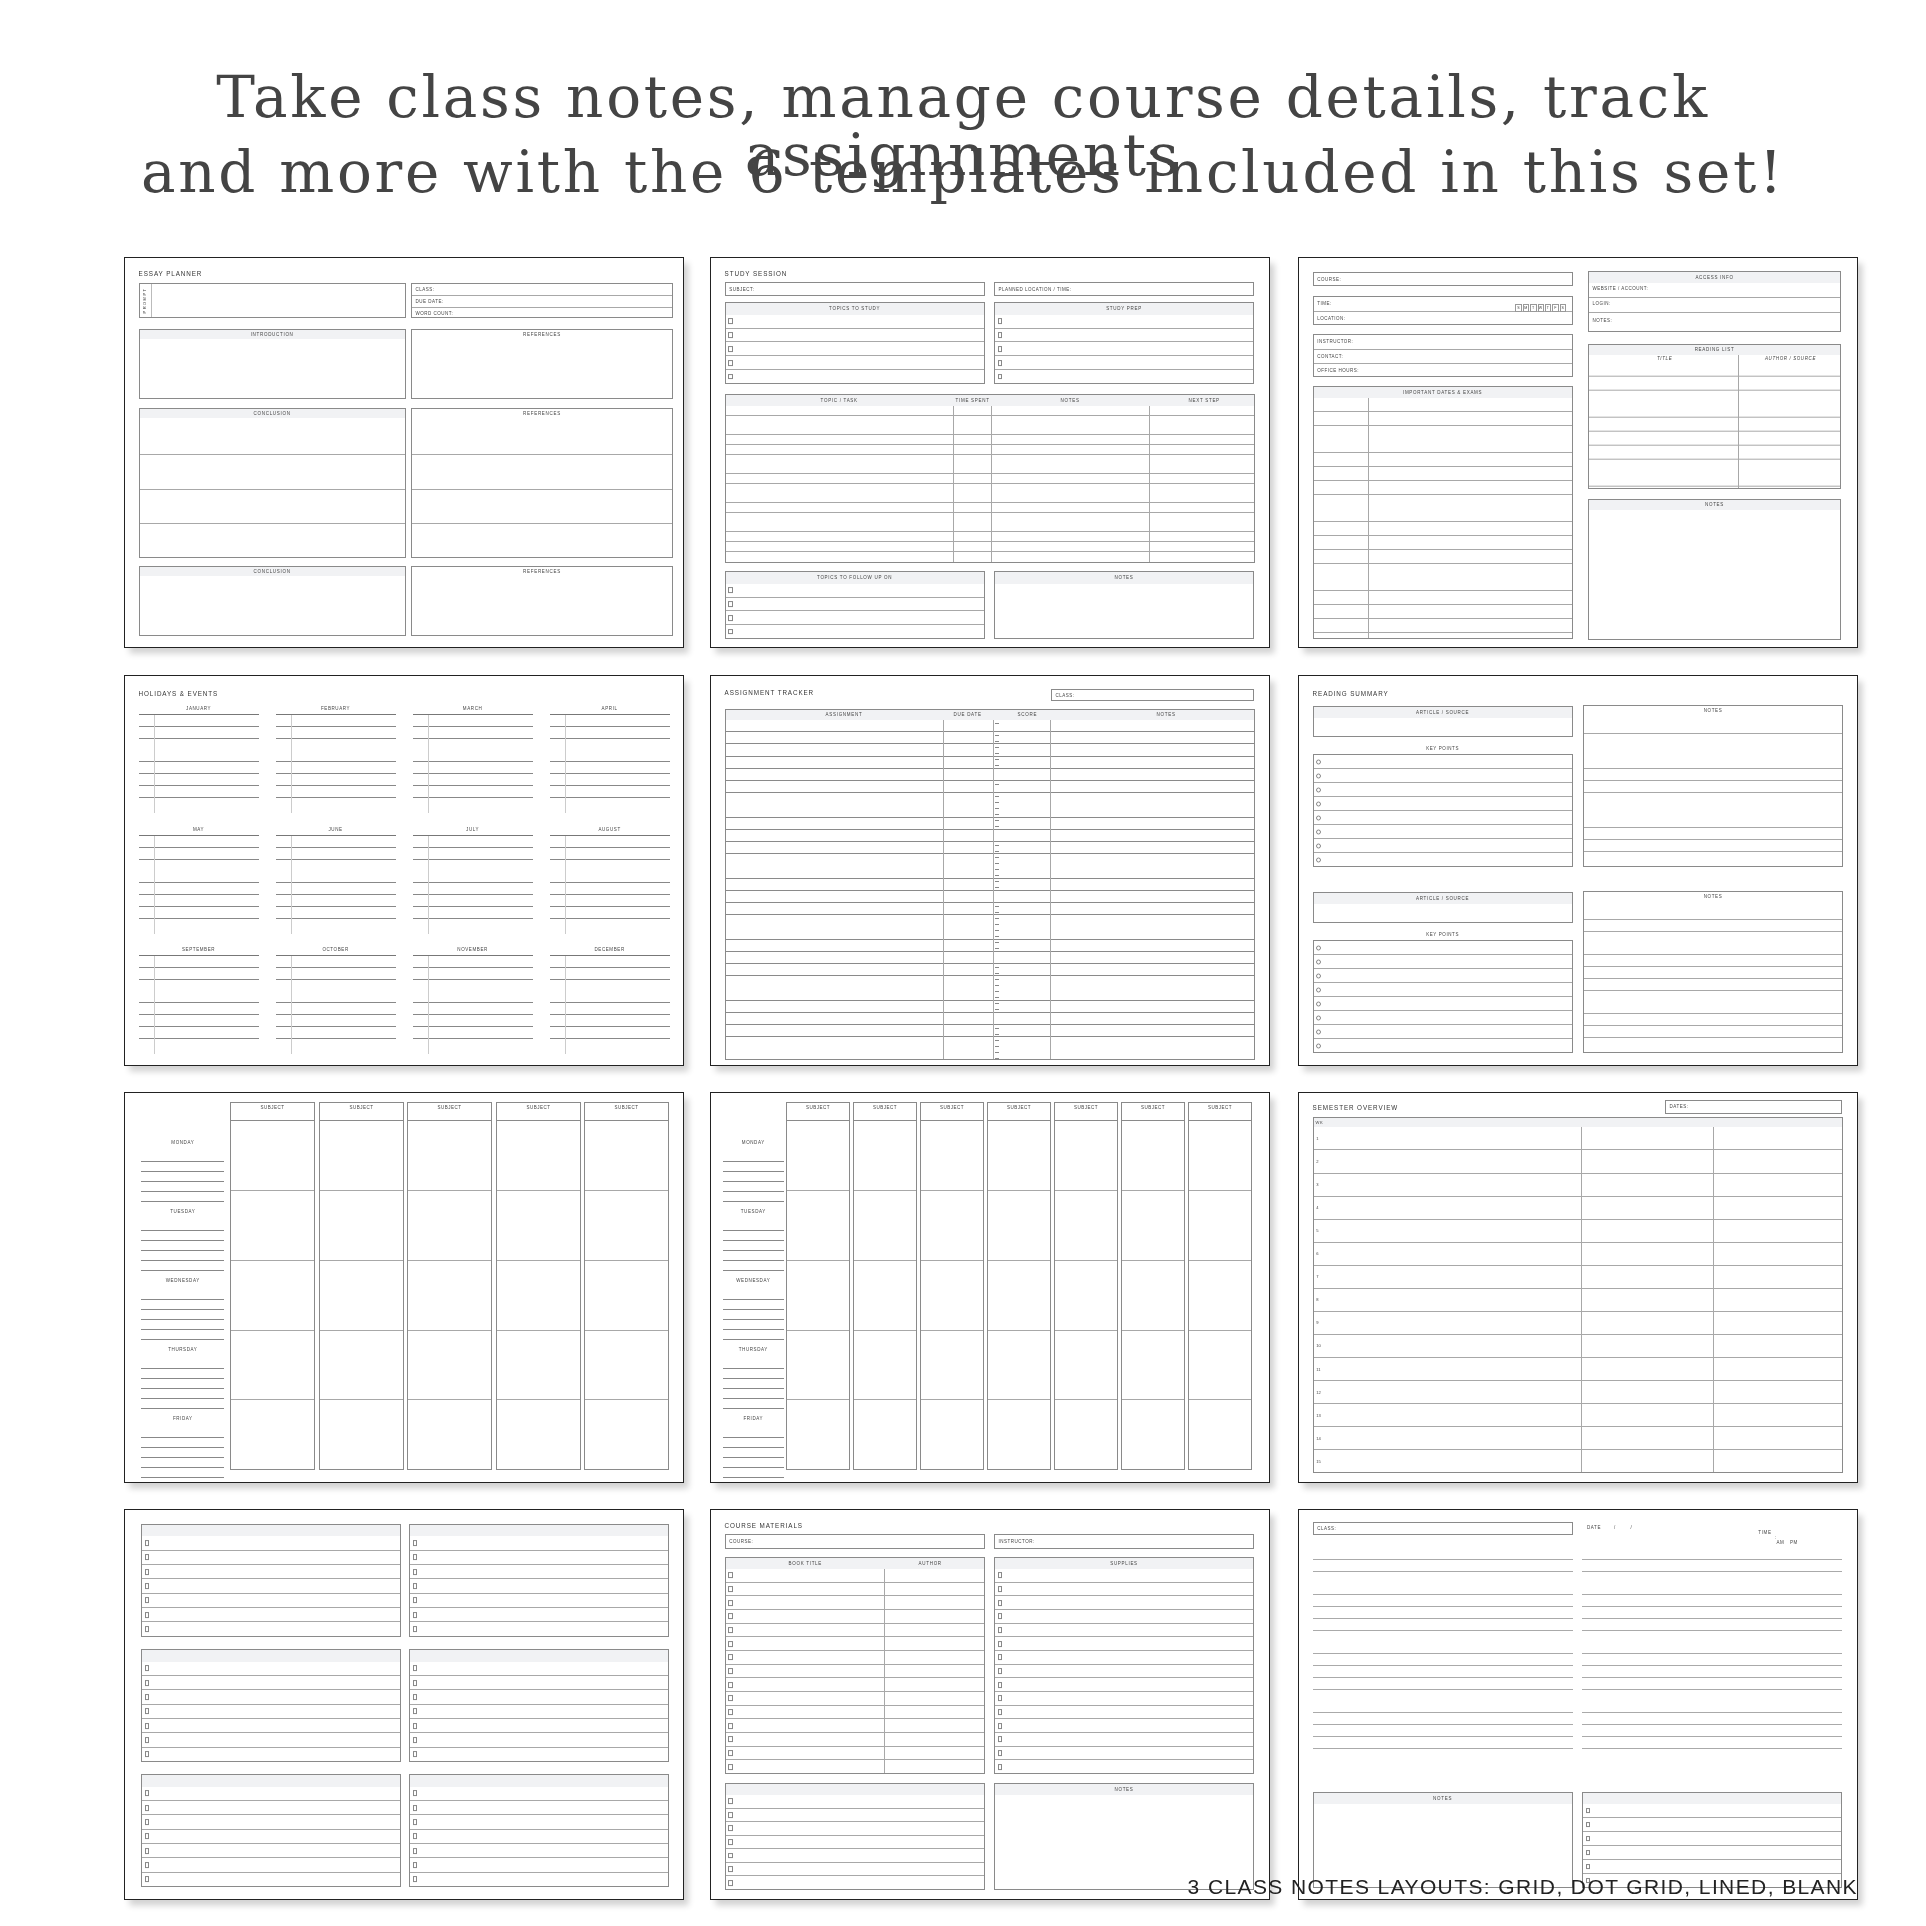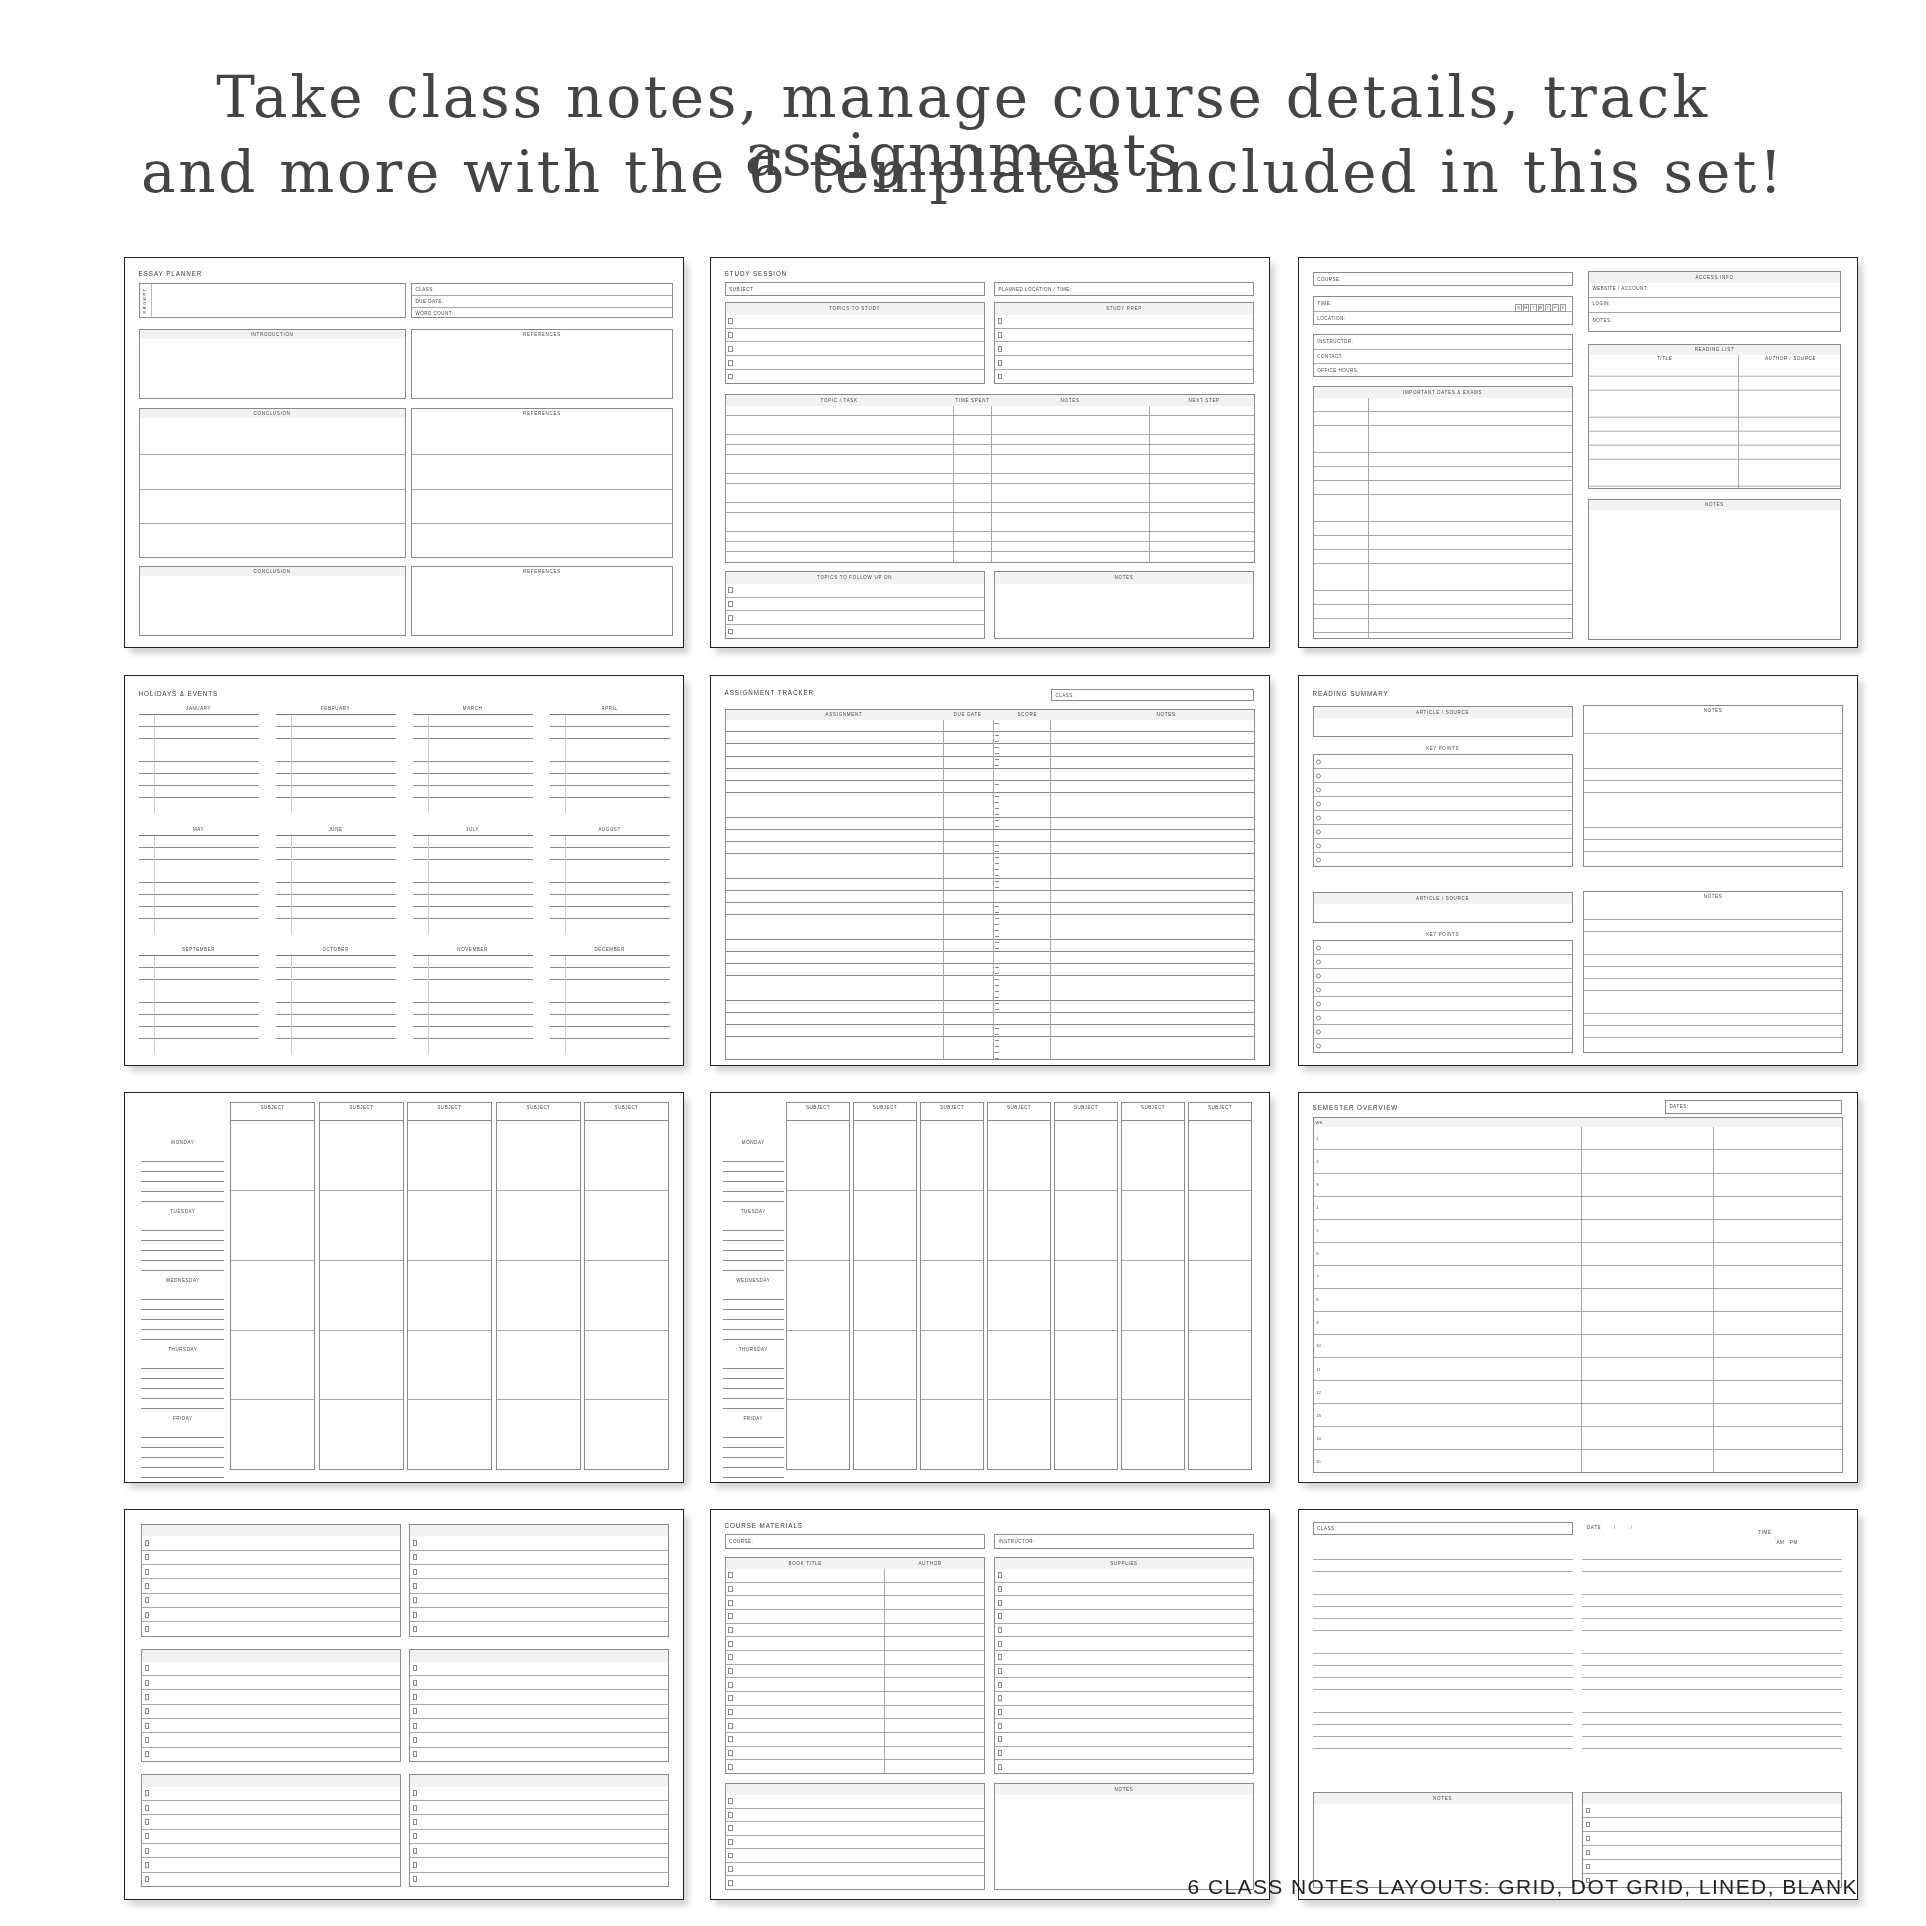--- a/index.html
+++ b/index.html
@@ -872,14 +872,14 @@
       </div>
       <div class="row" style="flex:1">
         <span class="cb"></span>
       </div>
       <div class="row" style="flex:1">
         <span class="cb"></span>
       </div>
   </div>
 </div>
 
-<div class="caption">6 CLASS NOTES LAYOUTS: GRID, DOT GRID, LINED, BLANK</div>
+<div class="caption">3 CLASS NOTES LAYOUTS: GRID, DOT GRID, LINED, BLANK</div>
 
 
 </body></html>

